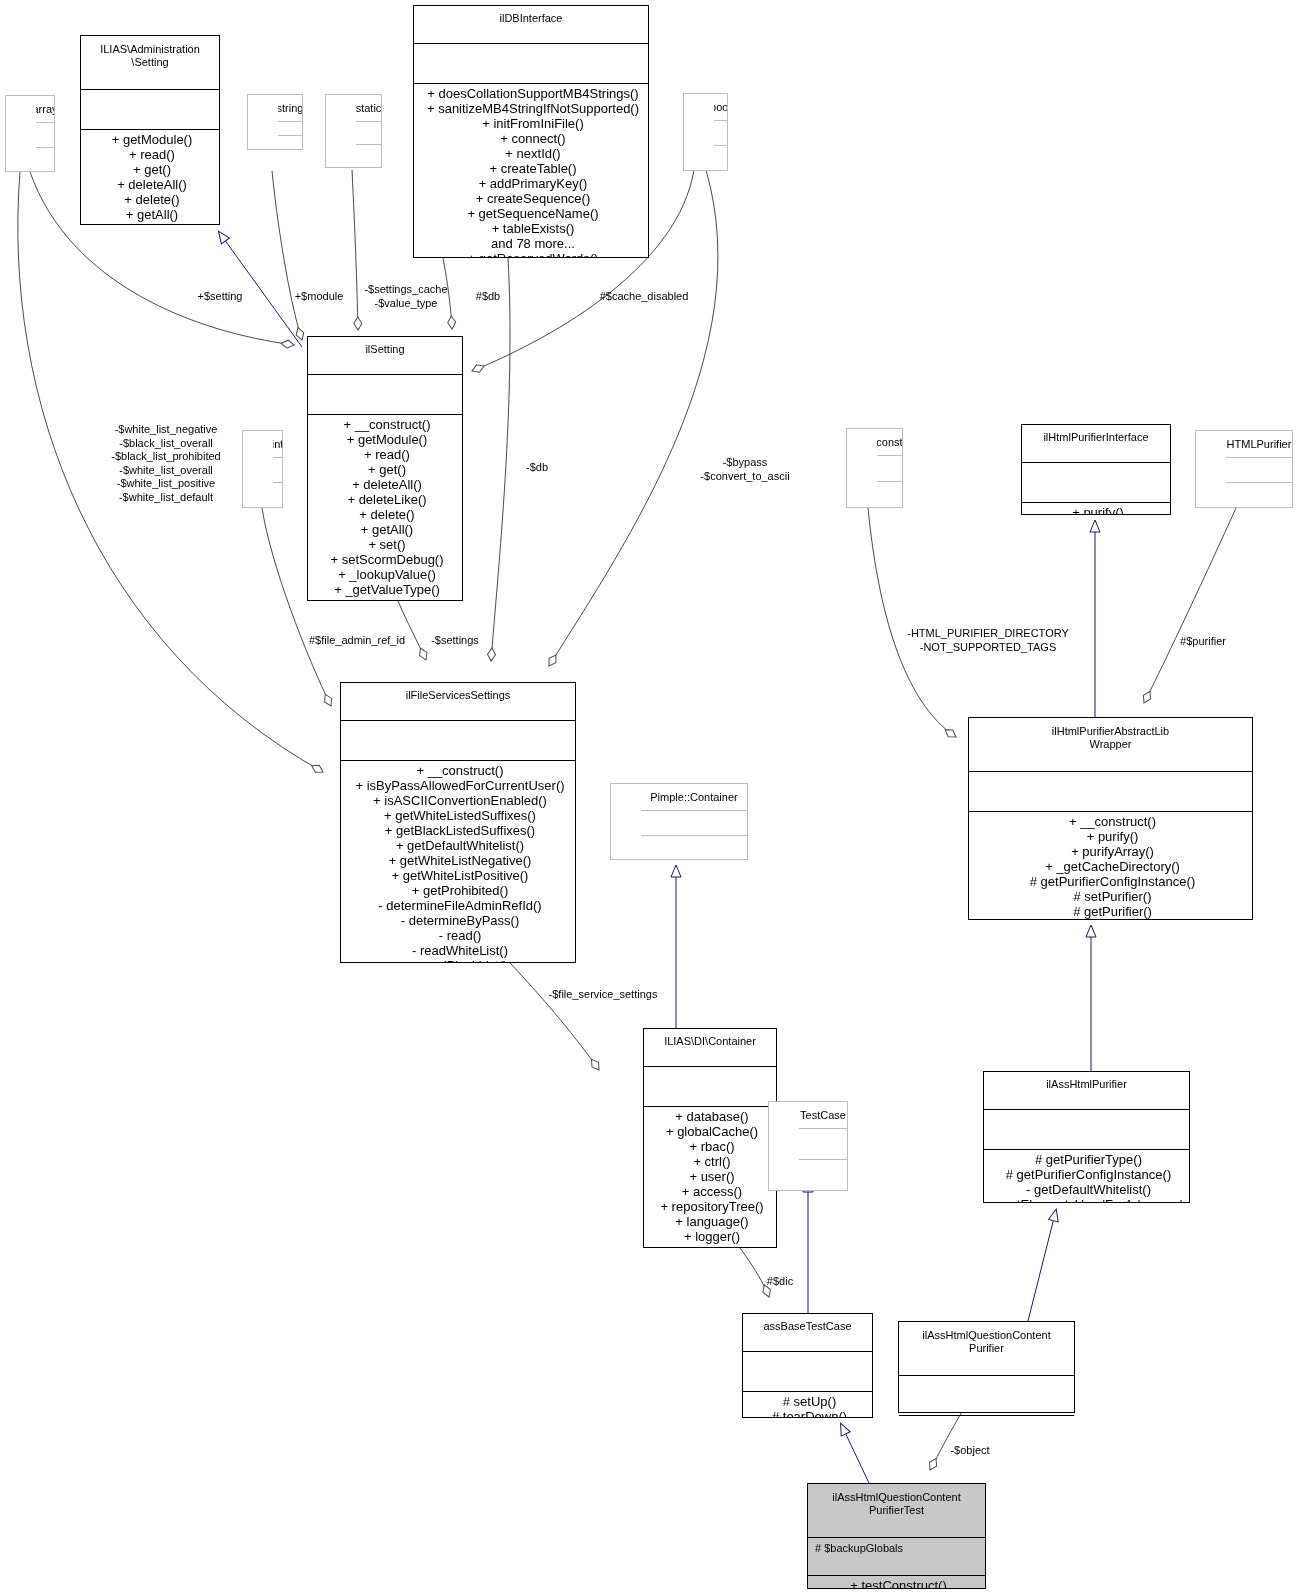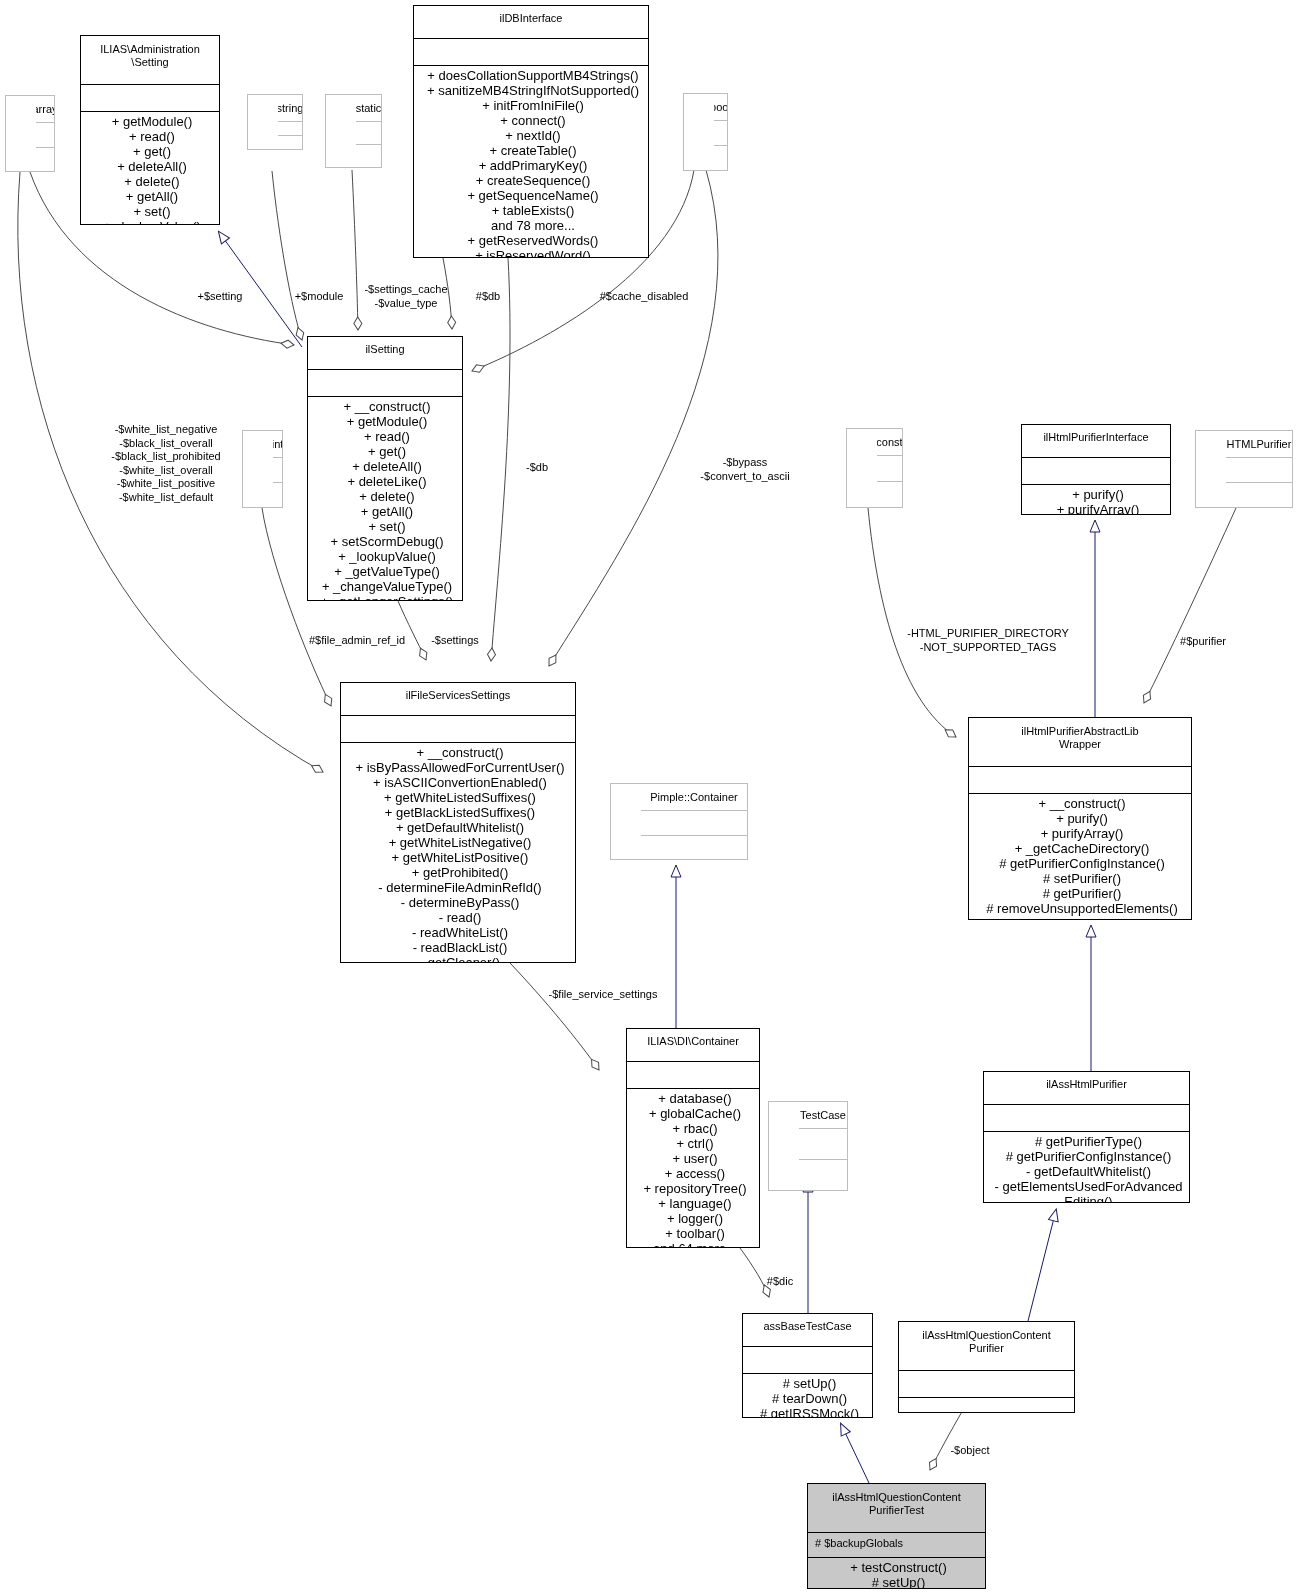--- a/index.html
+++ b/index.html
@@ -2,28 +2,28 @@
 <html><head>
 <meta charset="utf-8">
 <style>
   html,body{margin:0;padding:0;background:#ffffff;}
   #canvas{
     position:relative;width:1299px;height:1595px;background:#ffffff;
     font-family:"Liberation Sans","DejaVu Sans",sans-serif;color:#000;
   }
   #edges{position:absolute;left:0;top:0;width:1299px;height:1595px;z-index:0;}
   .cbox{position:absolute;display:flex;flex-direction:column;background:#fff;z-index:1;box-sizing:border-box;}
-  .cbox.main{border:1.5px solid #000;}
+  .cbox.main{border:1.5px solid #000;gap:13px;}
   .cbox.plain{border:1px solid #bdbdbd;padding-left:30px;}
   .cbox.hl{background:#c8c8c8;}
   .sec{box-sizing:border-box;white-space:pre-line;overflow:hidden;}
   .title{flex:0 0 24px;display:flex;align-items:center;justify-content:center;text-align:center;
          font-size:11px;line-height:13px;}
   .title.t2{flex:0 0 40px;}
-  .attrs{flex:0 0 27px;border-top:1.5px solid #000;font-size:11px;line-height:15px;padding:3px 4px 0 7px;margin-top:8px;}
+  .attrs{flex:0 0 27px;border-top:1.5px solid #000;font-size:11px;line-height:15px;padding:3px 4px 0 7px;}
   .methods{flex:1 1 auto;border-top:1.5px solid #000;font-size:13px;line-height:15px;padding:2px 3px 0 7px;text-align:center;}
   .plain .title{flex:0 0 26px;}
   .cell{flex:1 1 auto;border-top:1px solid #bdbdbd;}
   .plain .sec{font-size:11px;}
   .elabel{position:absolute;transform:translateX(-50%);text-align:center;font-size:11px;line-height:13.5px;
           white-space:pre-line;z-index:2;}
 </style>
 </head>
 <body>
 
@@ -179,42 +179,42 @@
     <div class="sec methods">+ purify()
 + purifyArray()</div>
   </div>
 
   <div class="cbox plain" style="left:1195px;top:430px;width:98px;height:78px">
     <div class="sec title">HTMLPurifier</div>
     <div class="cell"></div>
     <div class="cell"></div>
   </div>
 
-  <div class="cbox main" style="left:968px;top:717px;width:224px;height:203px">
+  <div class="cbox main" style="left:968px;top:717px;width:285px;height:203px">
     <div class="sec title t2">ilHtmlPurifierAbstractLib
 Wrapper</div>
     <div class="sec attrs"></div>
     <div class="sec methods">+ __construct()
 + purify()
 + purifyArray()
 + _getCacheDirectory()
 # getPurifierConfigInstance()
 # setPurifier()
 # getPurifier()
 # removeUnsupportedElements()
 # makeElementListTinyMceCompliant()</div>
   </div>
 
   <div class="cbox plain" style="left:610px;top:783px;width:138px;height:77px">
     <div class="sec title">Pimple::Container</div>
     <div class="cell"></div>
     <div class="cell"></div>
   </div>
 
-  <div class="cbox main" style="left:626px;top:1028px;width:134px;height:220px">
+  <div class="cbox main" style="left:643px;top:1028px;width:134px;height:220px">
     <div class="sec title">ILIAS\DI\Container</div>
     <div class="sec attrs"></div>
     <div class="sec methods">+ database()
 + globalCache()
 + rbac()
 + ctrl()
 + user()
 + access()
 + repositoryTree()
 + language()

